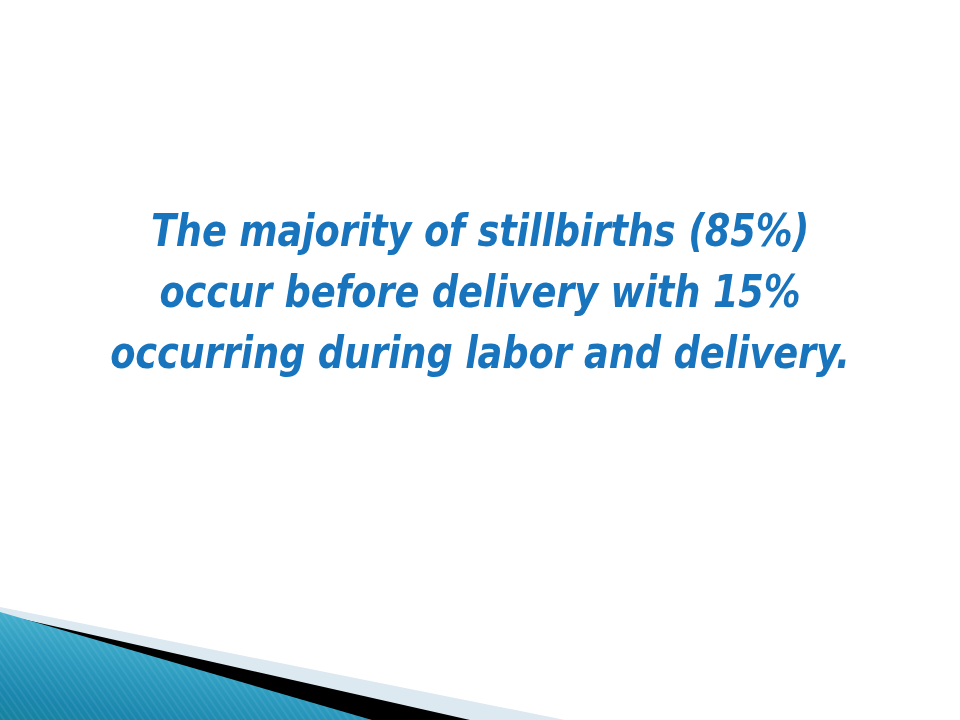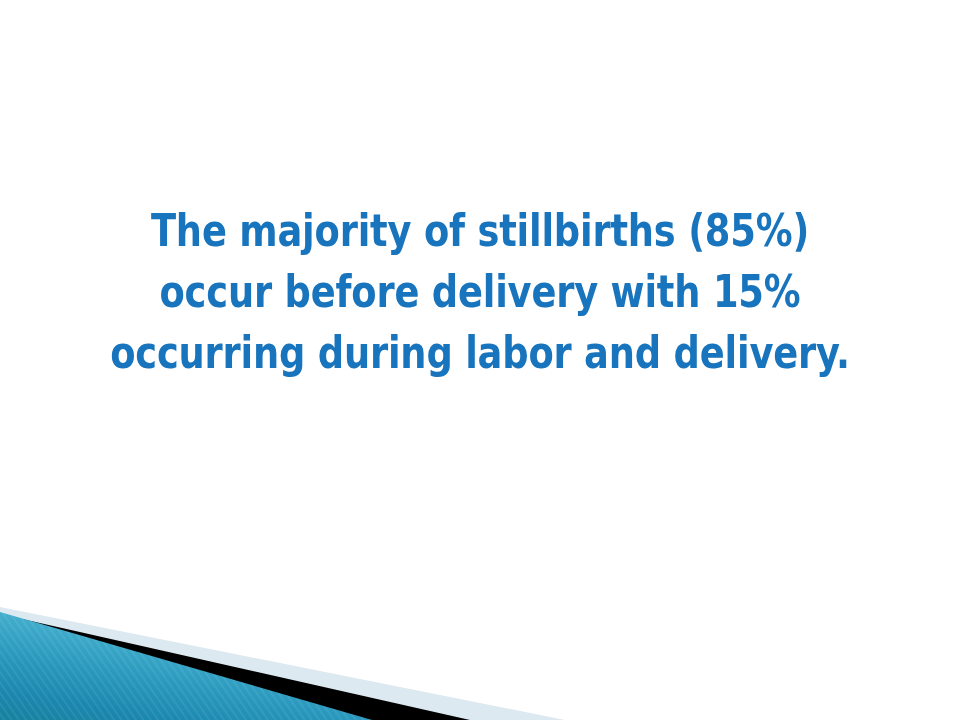--- a/index.html
+++ b/index.html
@@ -11,20 +11,21 @@
   body {
     font-family: "DejaVu Sans", sans-serif;
   }
 
   .slide {
     position: relative;
     width: 960px;
     height: 720px;
     background: #ffffff;
     overflow: hidden;
+    font-style: italic;
   }
 
   
   .content-area {
     position: absolute;
     left: 80px;
     top: 200px;
     width: 800px;
     height: 270px;
     display: flex;

